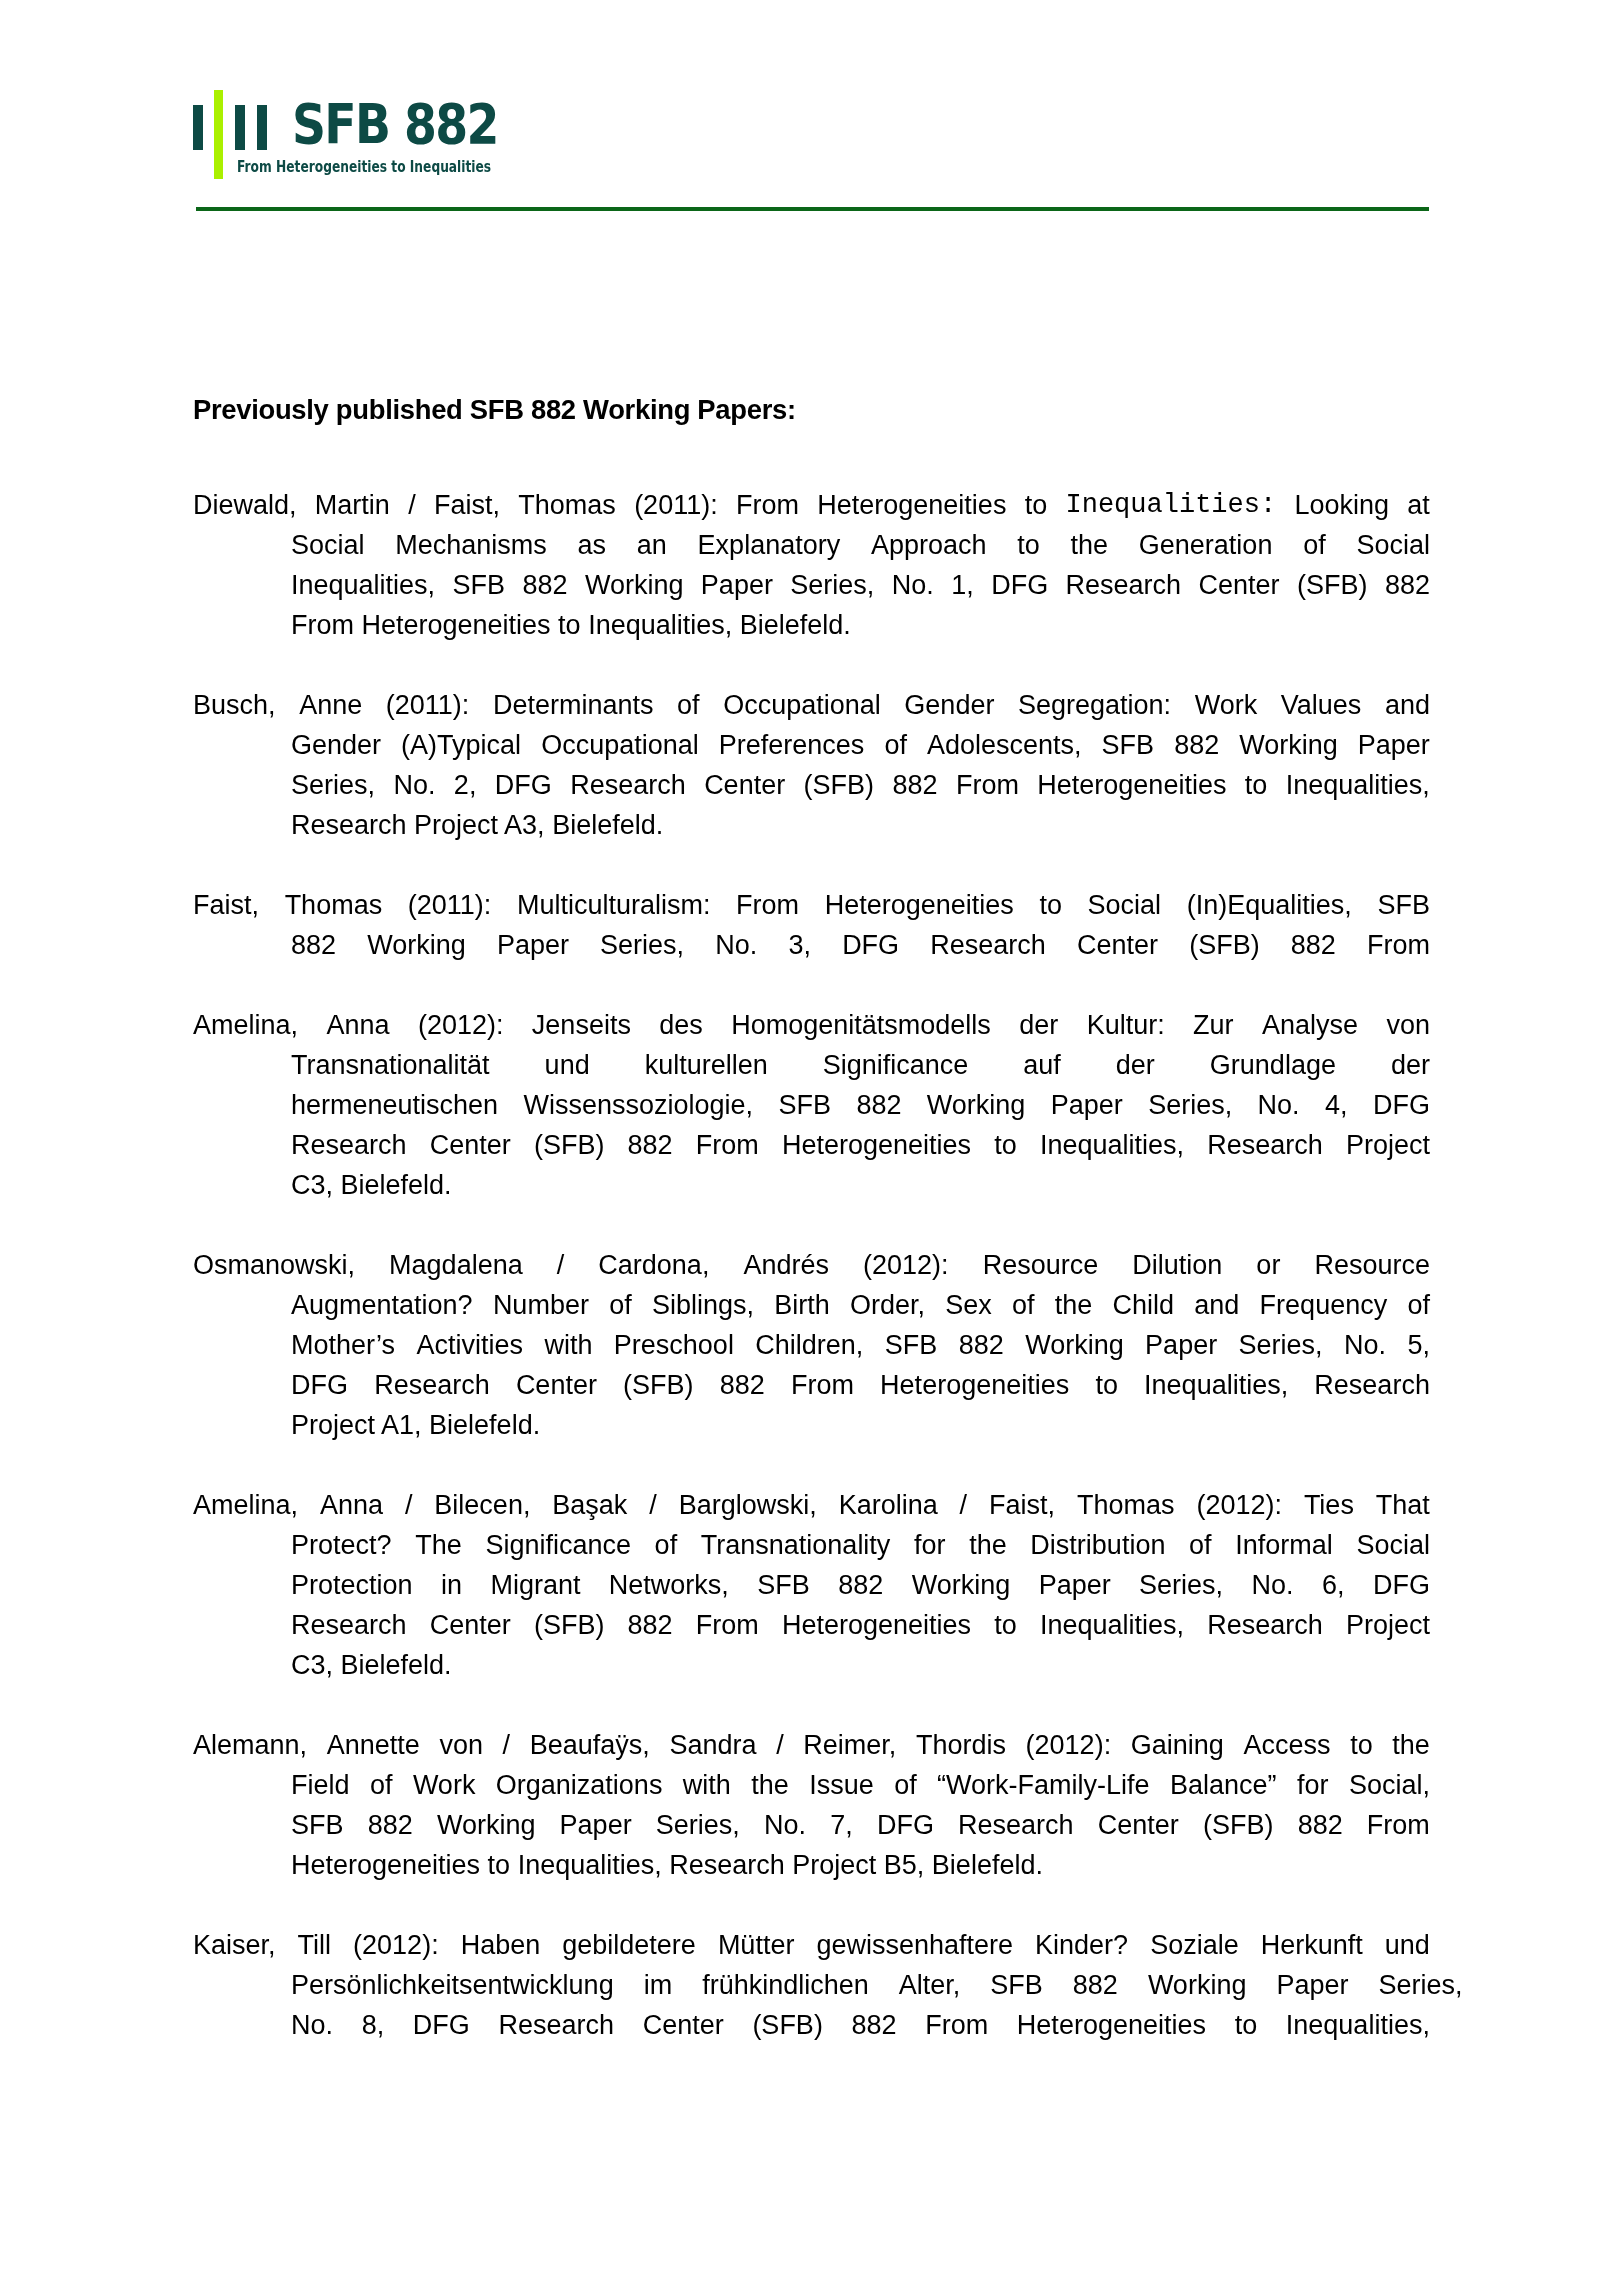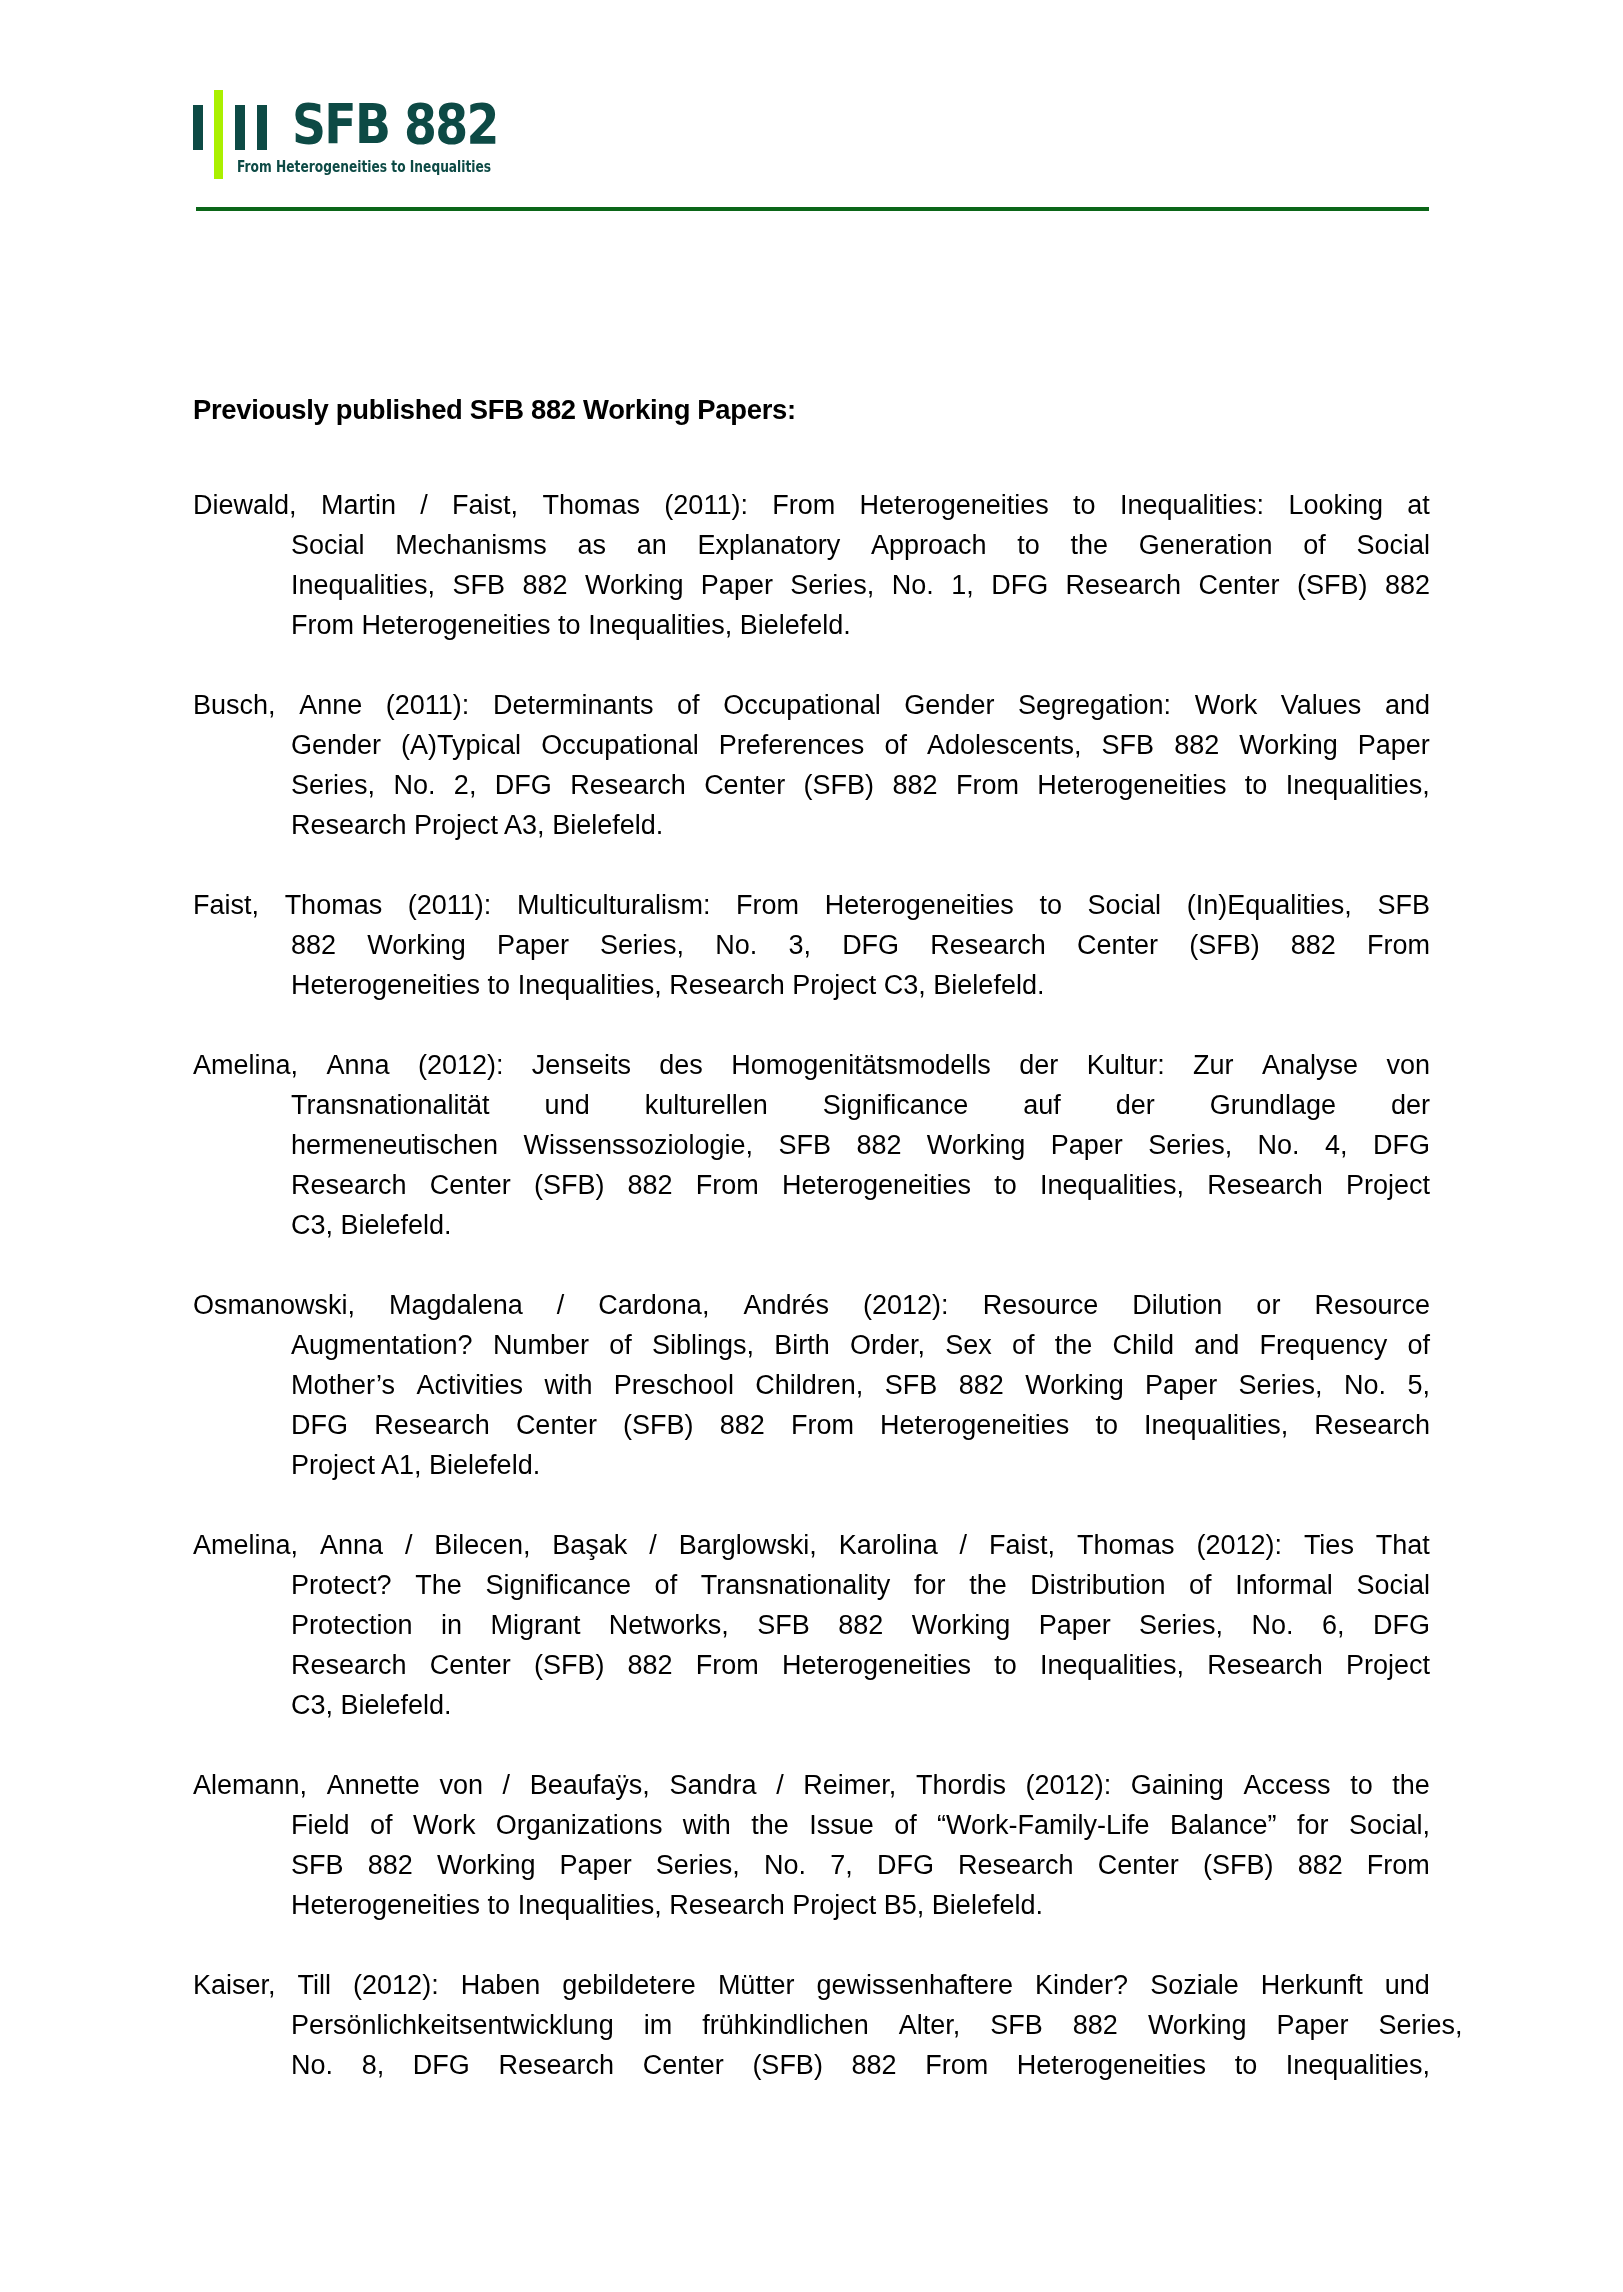--- a/index.html
+++ b/index.html
@@ -131,21 +131,21 @@
         <span style="display: flex; justify-content: space-between; width: 1237px;">
           <span style="white-space: nowrap;">Diewald,</span>
           <span style="white-space: nowrap;">Martin</span>
           <span style="white-space: nowrap;">/</span>
           <span style="white-space: nowrap;">Faist,</span>
           <span style="white-space: nowrap;">Thomas</span>
           <span style="white-space: nowrap;">(2011):</span>
           <span style="white-space: nowrap;">From</span>
           <span style="white-space: nowrap;">Heterogeneities</span>
           <span style="white-space: nowrap;">to</span>
-          <span style="white-space: nowrap;">Inequalities:</span>
+          <span style="white-space: nowrap; font-family: Liberation Mono, monospace;">Inequalities:</span>
           <span style="white-space: nowrap;">Looking</span>
           <span style="white-space: nowrap;">at</span>
         </span>
       </span>
     <span class="line indent" style="width: 1139px; display: flex; justify-content: space-between;">
         <span style="display: flex; justify-content: space-between; width: 1139px;">
           <span style="white-space: nowrap;">Social</span>
           <span style="white-space: nowrap;">Mechanisms</span>
           <span style="white-space: nowrap;">as</span>
           <span style="white-space: nowrap;">an</span>
@@ -251,21 +251,20 @@
           <span style="white-space: nowrap;">No.</span>
           <span style="white-space: nowrap;">3,</span>
           <span style="white-space: nowrap;">DFG</span>
           <span style="white-space: nowrap;">Research</span>
           <span style="white-space: nowrap;">Center</span>
           <span style="white-space: nowrap;">(SFB)</span>
           <span style="white-space: nowrap;">882</span>
           <span style="white-space: nowrap;">From</span>
         </span>
       </span>
-    <span class="line indent last" style="width: 1139px;"><span class="fit">Heterogeneities to Inequalities, Research Project C3, Bielefeld.</span></span>
   </div>
 
   <div class="ref">
     <span class="line" style="width: 1237px; display: flex; justify-content: space-between;">
         <span style="display: flex; justify-content: space-between; width: 1237px;">
           <span style="white-space: nowrap;">Amelina,</span>
           <span style="white-space: nowrap;">Anna</span>
           <span style="white-space: nowrap;">(2012):</span>
           <span style="white-space: nowrap;">Jenseits</span>
           <span style="white-space: nowrap;">des</span>

